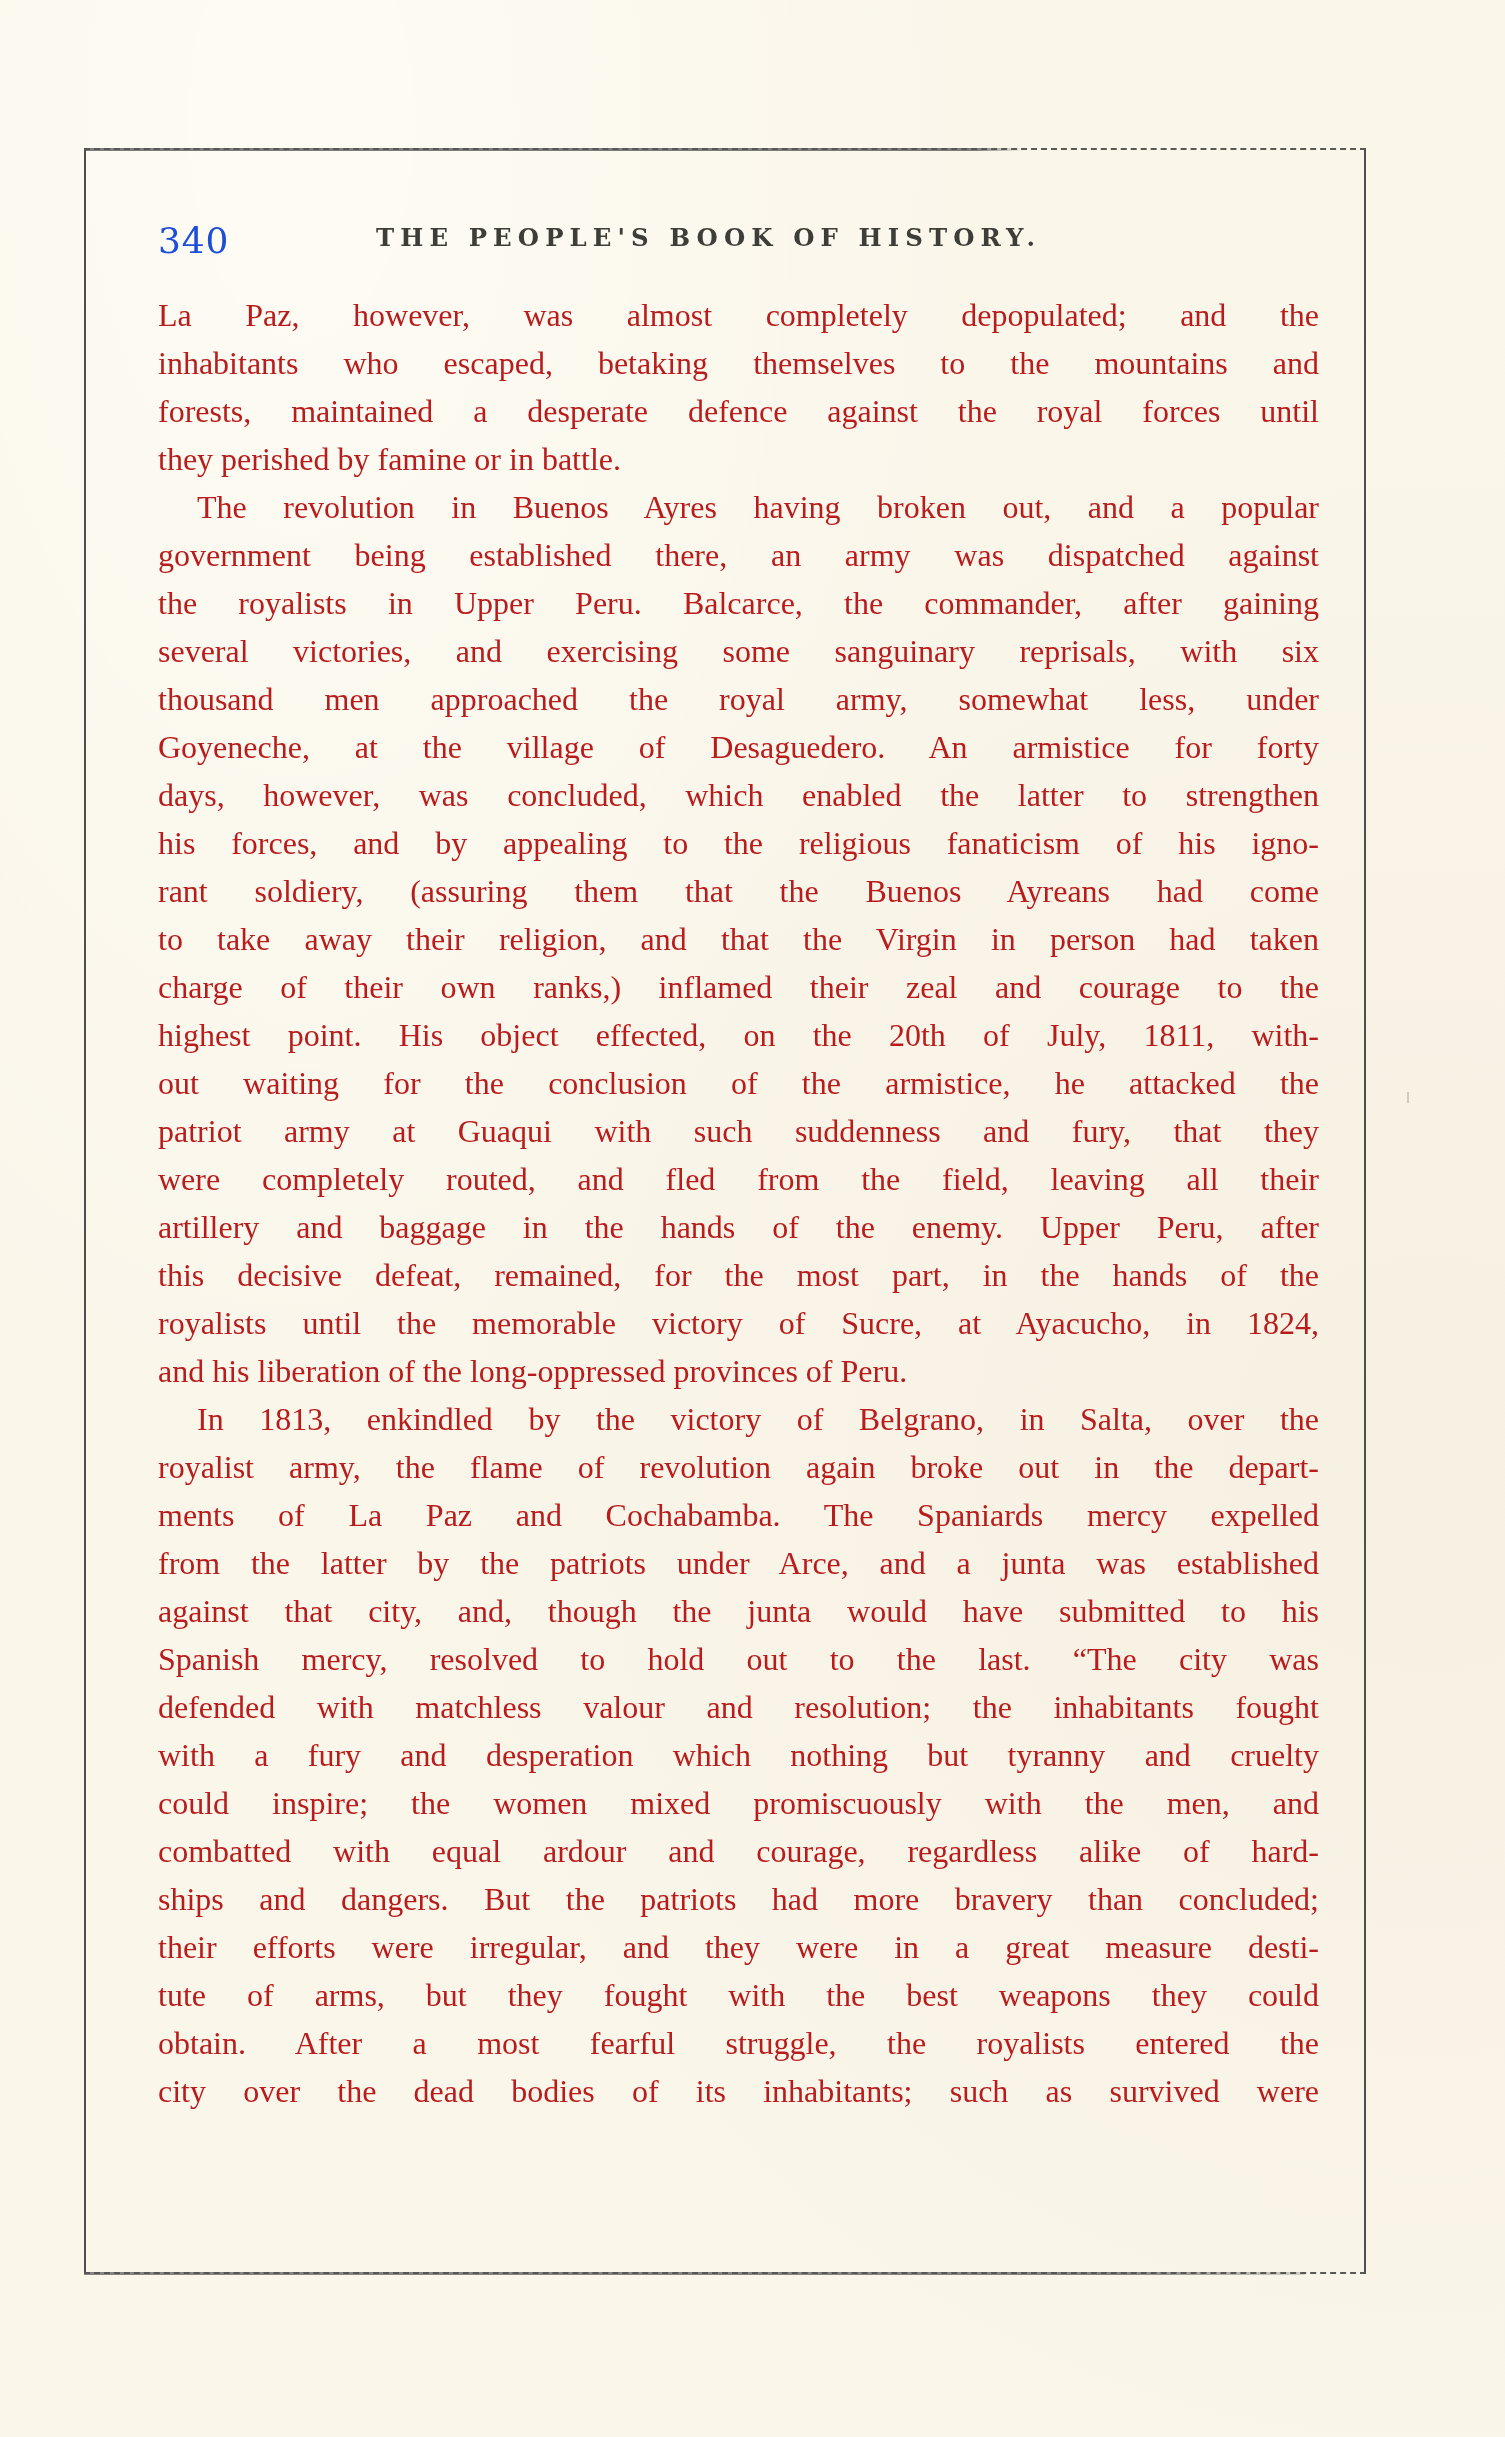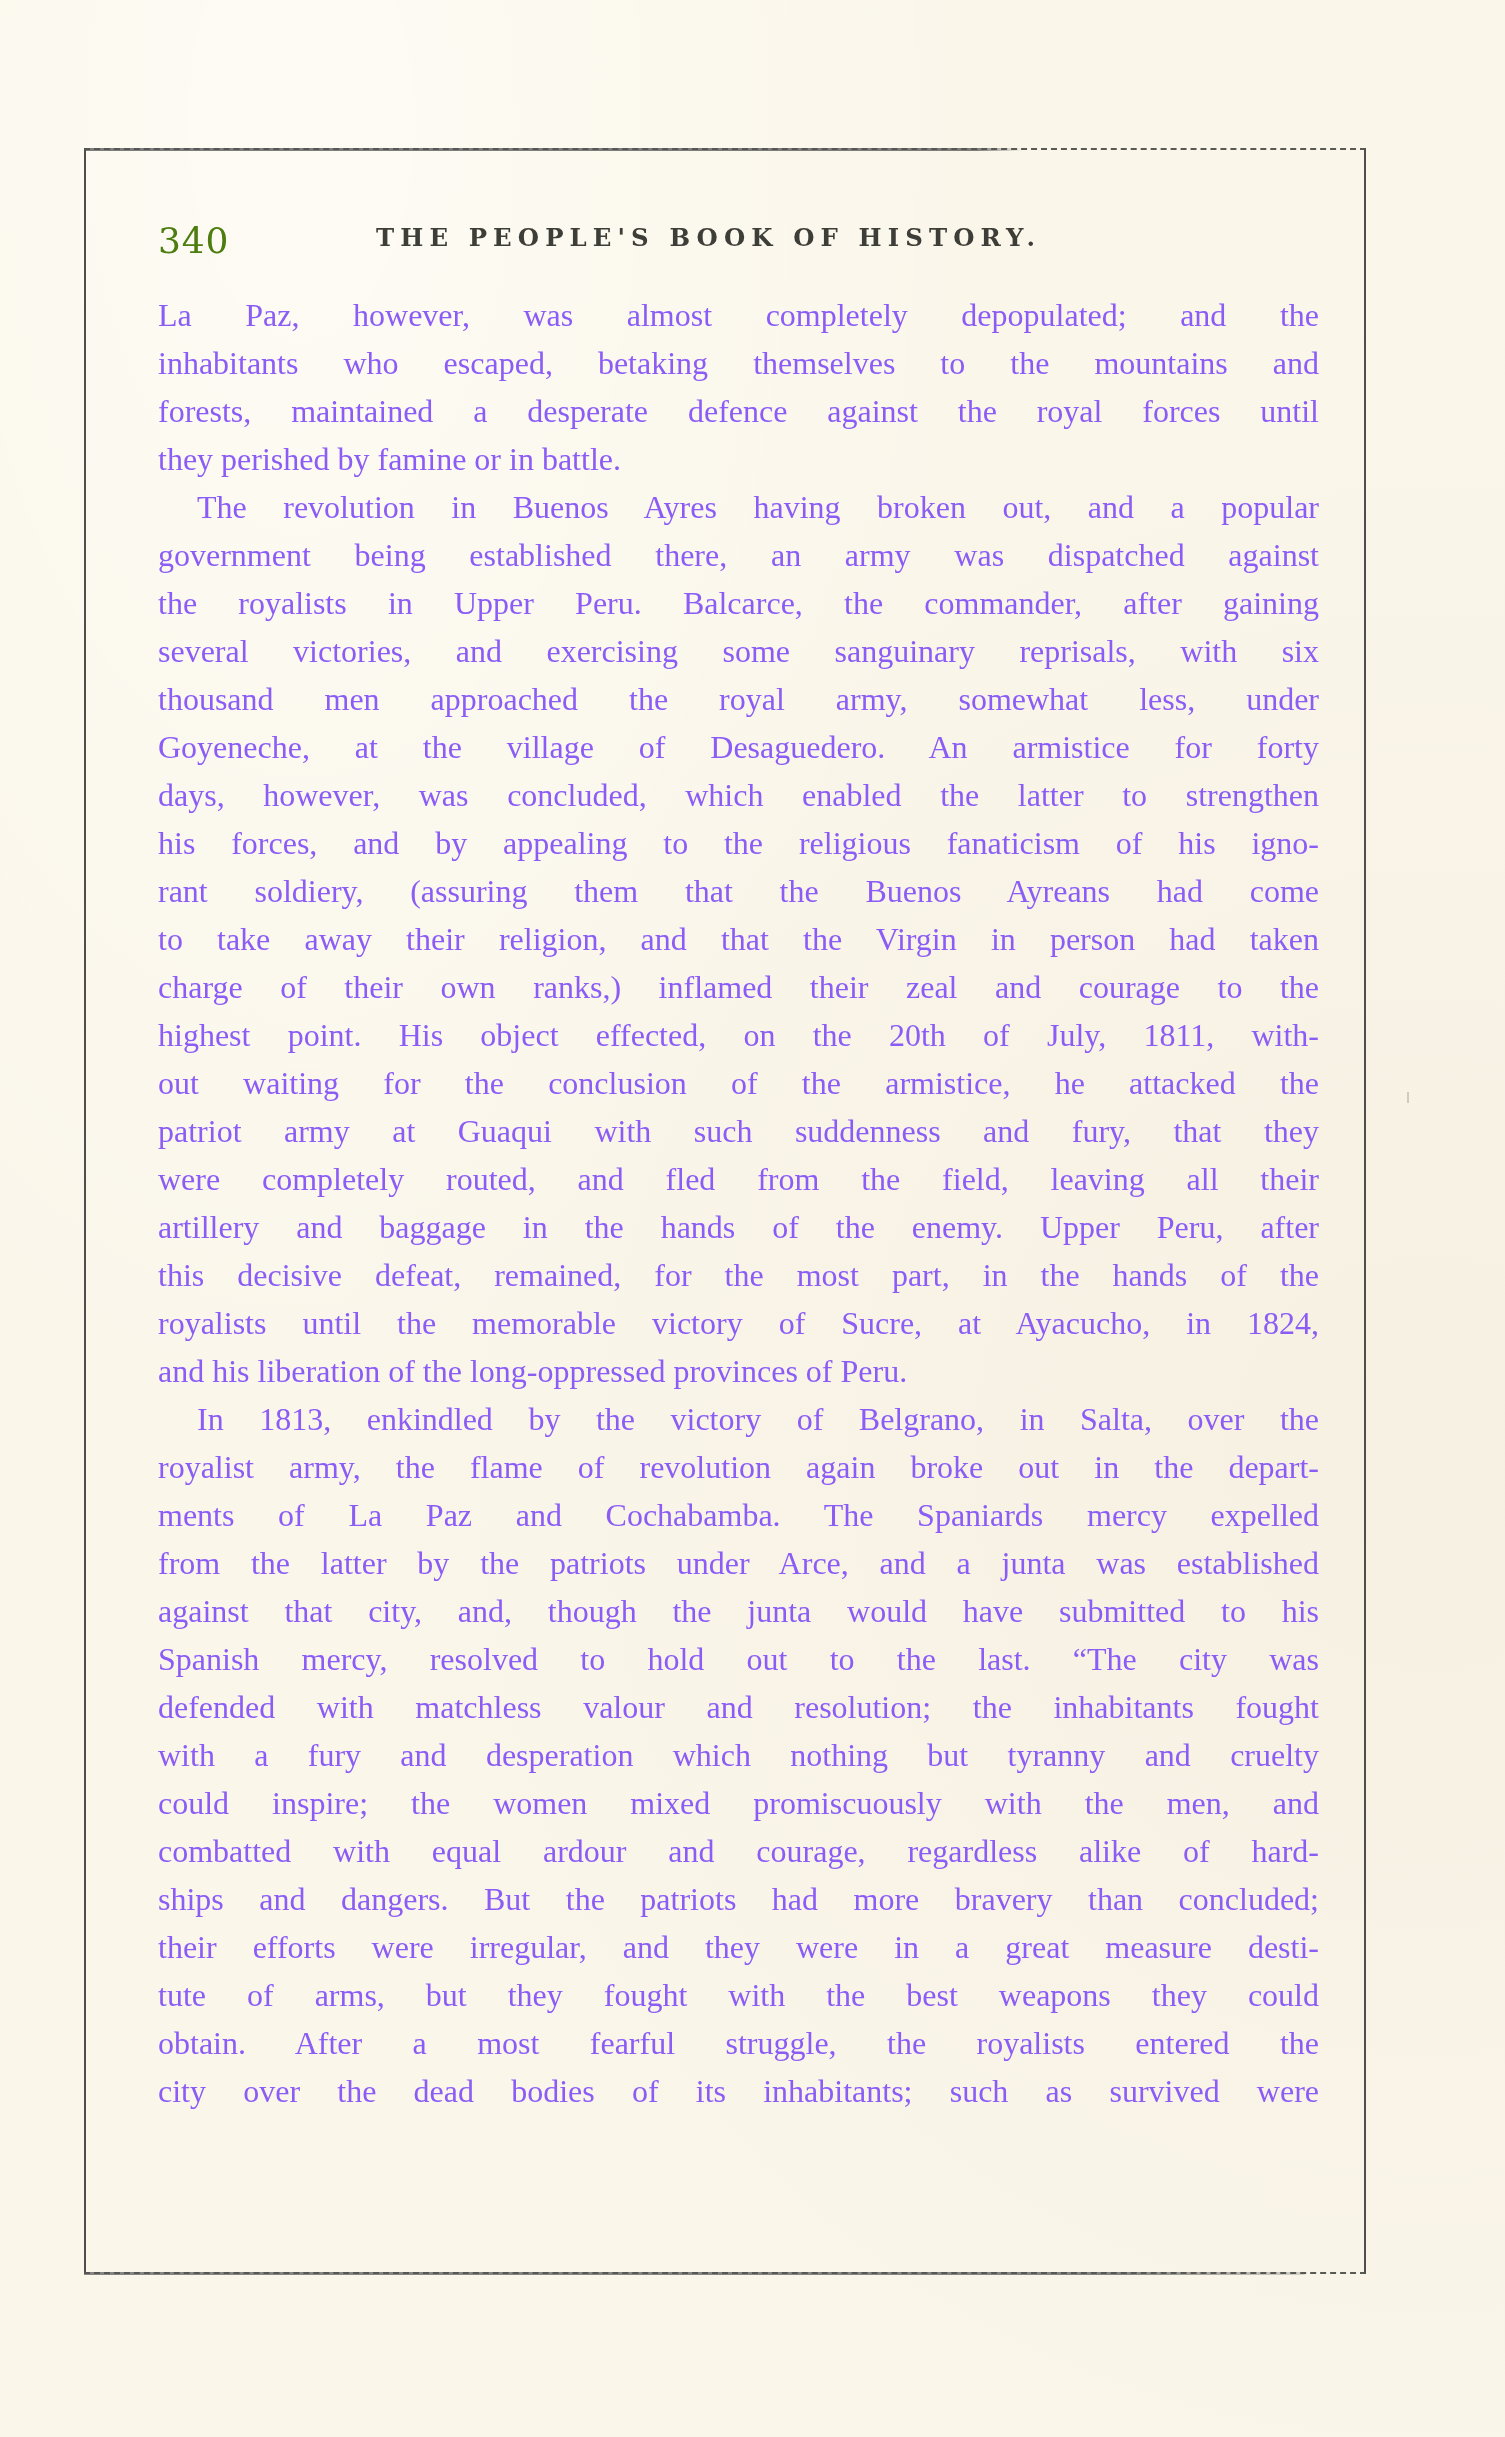--- a/index.html
+++ b/index.html
@@ -56,21 +56,21 @@
       top: 214px;
       width: 1165px;
       height: 47px;
     }
     .page-number {
       position: absolute;
       left: 0;
       top: 5.6px;
       font-size: 36px;
       letter-spacing: 0.9px;
-      color: #4d7c0f;
+      color: #1d4ed8;
     }
     .running-title {
       position: absolute;
       left: 218px;
       top: 9.4px;
       font-size: 24.4px;
       letter-spacing: 6.1px;
       font-weight: bold;
       color: #3e3e39;
       font-family: "DejaVu Serif", "Liberation Serif", serif;
@@ -83,21 +83,21 @@
     }
     .line {
       display: block;
       height: 48px;
       line-height: 48px;
       font-size: 32px;
       white-space: nowrap;
       text-align: justify;
       text-align-last: justify;
       font-family: "Liberation Serif", "DejaVu Serif", serif;
-      color: #8b5cf6;
+      color: #b91c1c;
     }
     .line.last {
       text-align-last: left;
     }
     .line.indent {
       padding-left: 39px;
     }
     .margin-mark {
       position: absolute;
       width: 1.9px;

